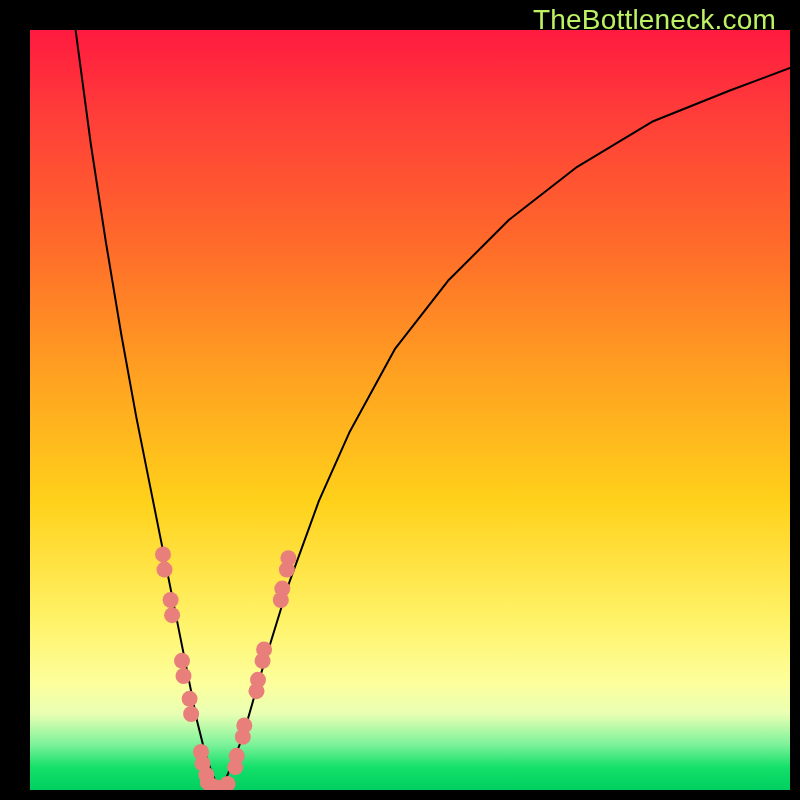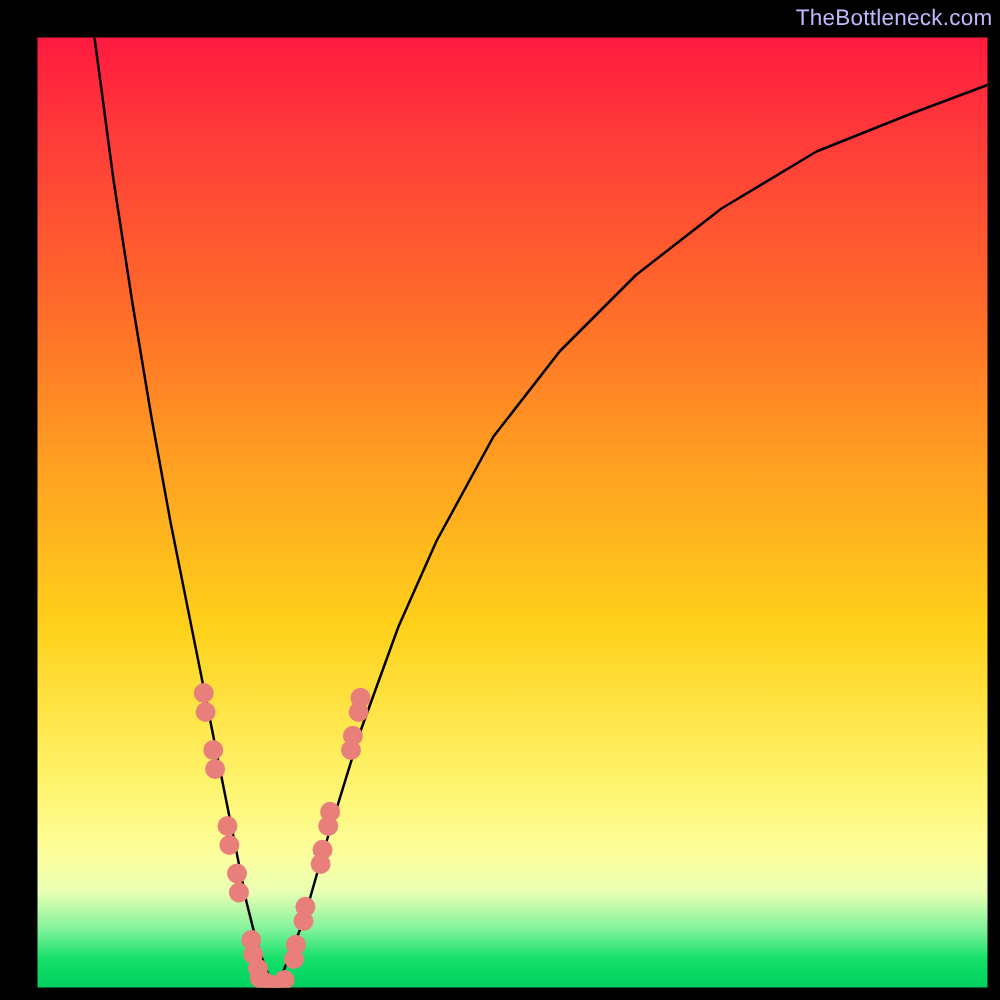--- a/index.html
+++ b/index.html
@@ -35,23 +35,23 @@
       #fdff9d 86%,
       #e8ffb3 90%,
       #7df29a 94%,
       #14e06a 97%,
       #00d060 100%
     );
   }
   .watermark {
     position: absolute;
     top: 4px;
-    right: 6px;
-    color: #c4b5fd;
-    font-size: 18px;
+    right: 24px;
+    color: #bef264;
+    font-size: 28px;
     font-weight: 500;
     letter-spacing: 0.2px;
     user-select: none;
   }
   svg.curve {
     position: absolute;
     left: 0;
     top: 0;
     width: 760px;
     height: 760px;

